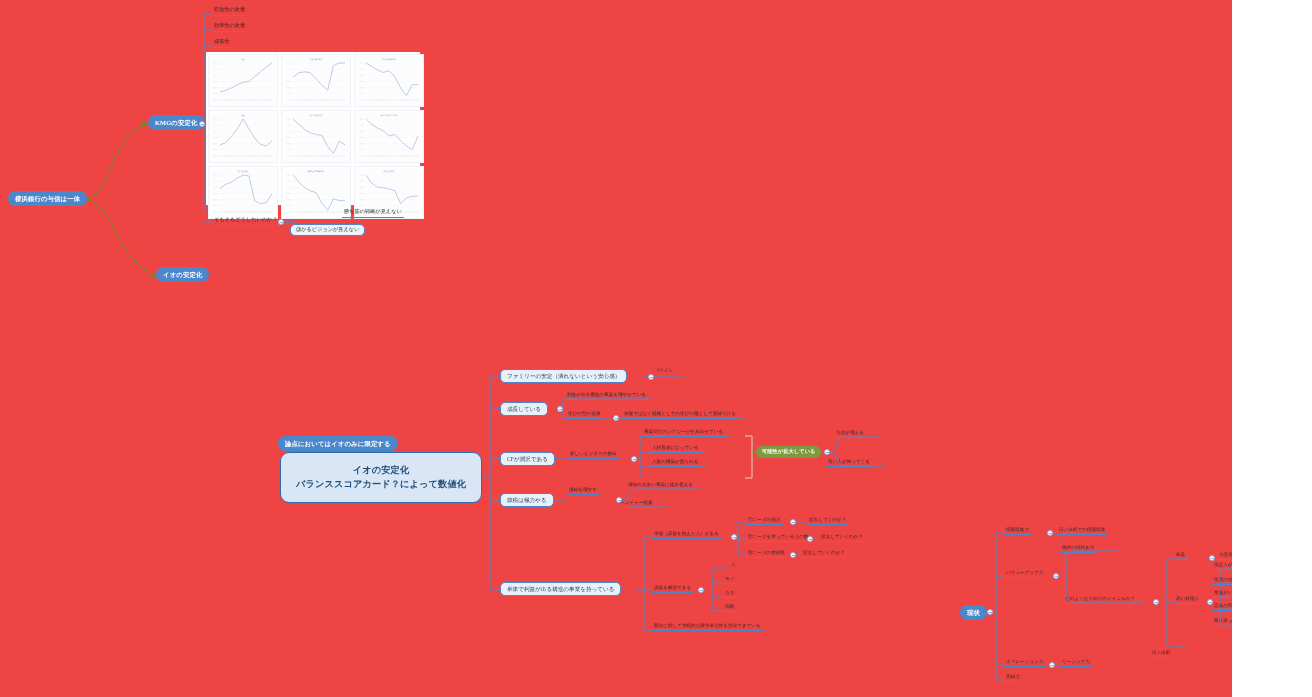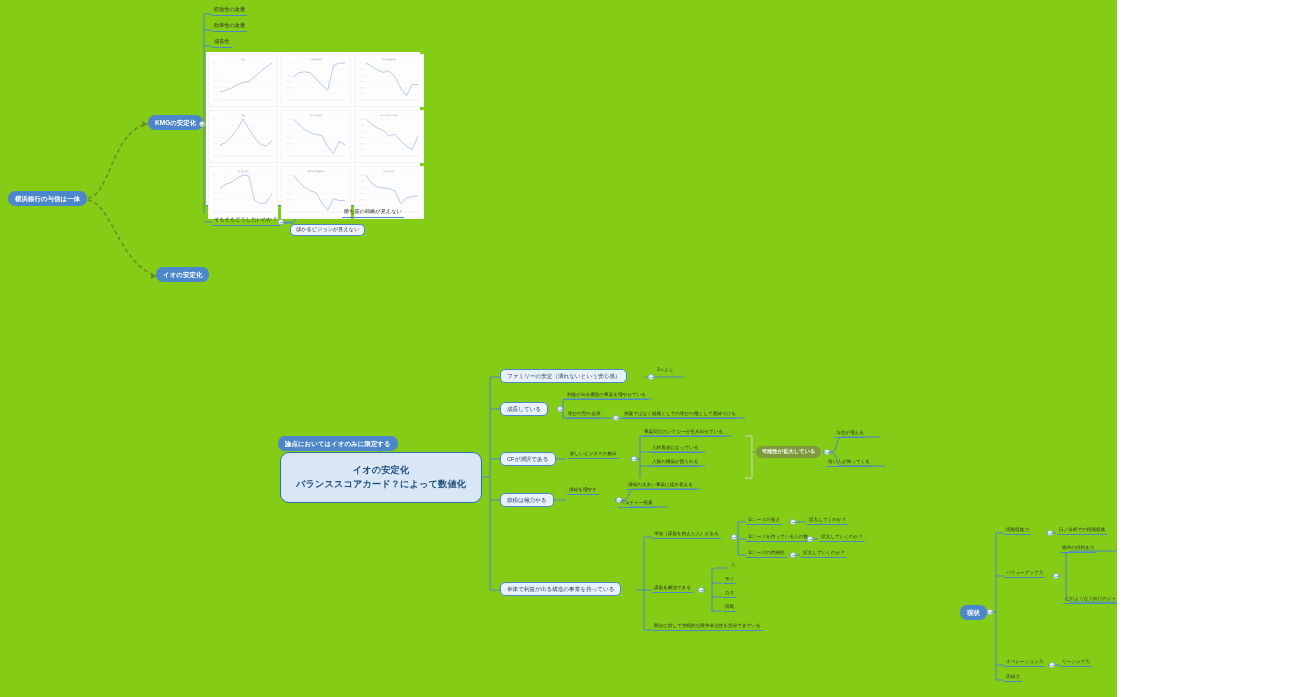--- a/index.html
+++ b/index.html
@@ -4,23 +4,24 @@
 <title>Mindmap Board</title>
 <style>
   * { box-sizing: border-box; }
   html, body {
     margin: 0; padding: 0;
     background: #ffffff;
     font-family: "Liberation Sans", "DejaVu Sans", sans-serif;
   }
   #canvas {
     position: relative;
-    width: 1117px; height: 697px;
+    width: 1232px; height: 697px;
     overflow: hidden;
-    background: #84cc16;
+    background: #ef4444;
+    font-family: Liberation Serif, serif;
   }
   #edges { position: absolute; left: 0; top: 0; width: 1312px; height: 697px; pointer-events: none; }
 
   
   .node { position: absolute; white-space: nowrap; }
 
   .pill {
     background: #4b87ca;
     color: #ffffff;
     border-radius: 7px;

